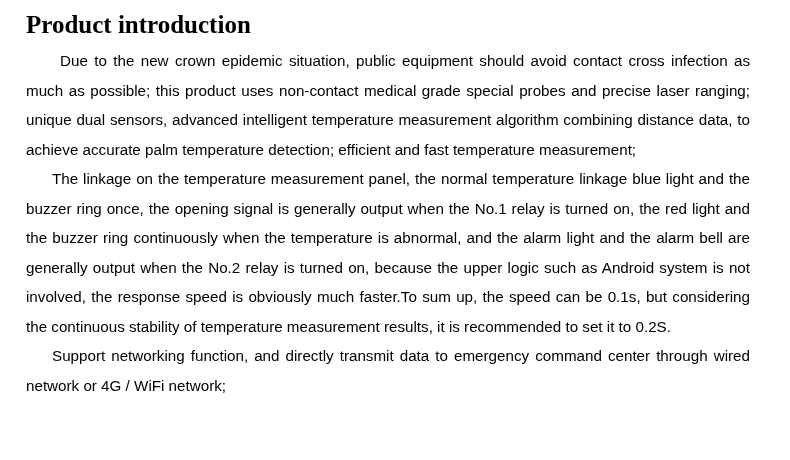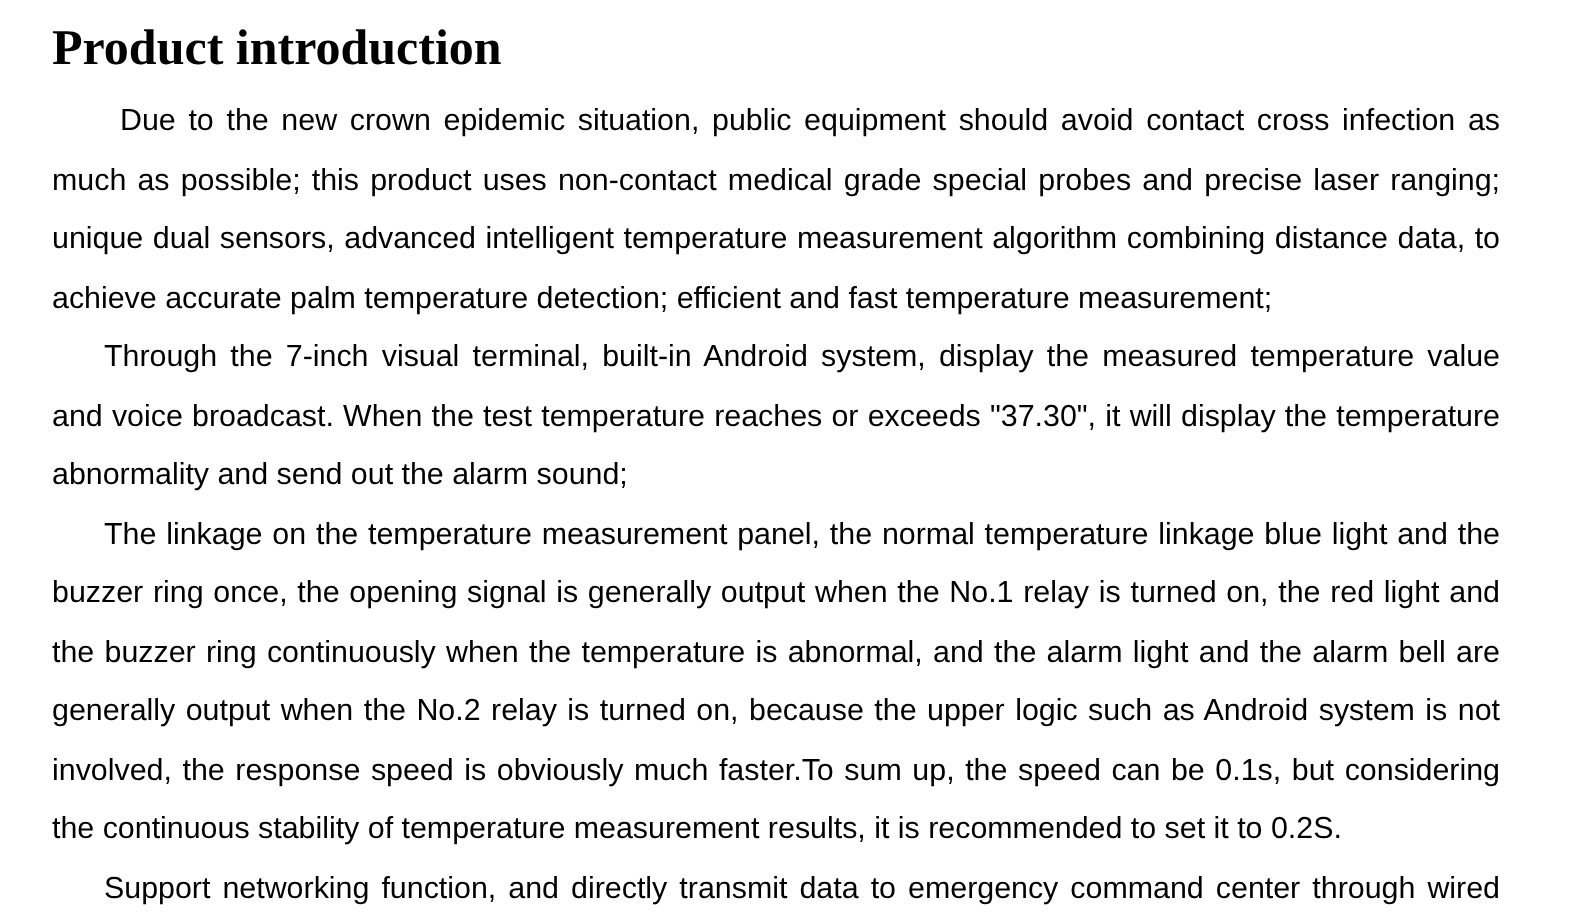--- a/index.html
+++ b/index.html
@@ -55,17 +55,16 @@
     content: none;
   }
 </style>
 </head>
 <body>
 
 <div class="page">
   <h1 class="doc-title">Product introduction</h1>
   <div class="body-text">
     <p class="para first nolastjustify">Due to the new crown epidemic situation, public equipment should avoid contact cross infection as much as possible; this product uses non-contact medical grade special probes and precise laser ranging; unique dual sensors, advanced intelligent temperature measurement algorithm combining distance data, to achieve accurate palm temperature detection; efficient and fast temperature measurement;</p>
-    <p class="para nolastjustify">Through the 7-inch visual terminal, built-in Android system, display the measured temperature value and voice broadcast. When the test temperature reaches or exceeds "37.30", it will display the temperature abnormality and send out the alarm sound;</p>
     <p class="para nolastjustify">The linkage on the temperature measurement panel, the normal temperature linkage blue light and the buzzer ring once, the opening signal is generally output when the No.1 relay is turned on, the red light and the buzzer ring continuously when the temperature is abnormal, and the alarm light and the alarm bell are generally output when the No.2 relay is turned on, because the upper logic such as Android system is not involved, the response speed is obviously much faster.To sum up, the speed can be 0.1s, but considering the continuous stability of temperature measurement results, it is recommended to set it to 0.2S.</p>
     <p class="para nolastjustify">Support networking function, and directly transmit data to emergency command center through wired network or 4G / WiFi network;</p>
   </div>
 </div>
 
 </body></html>

